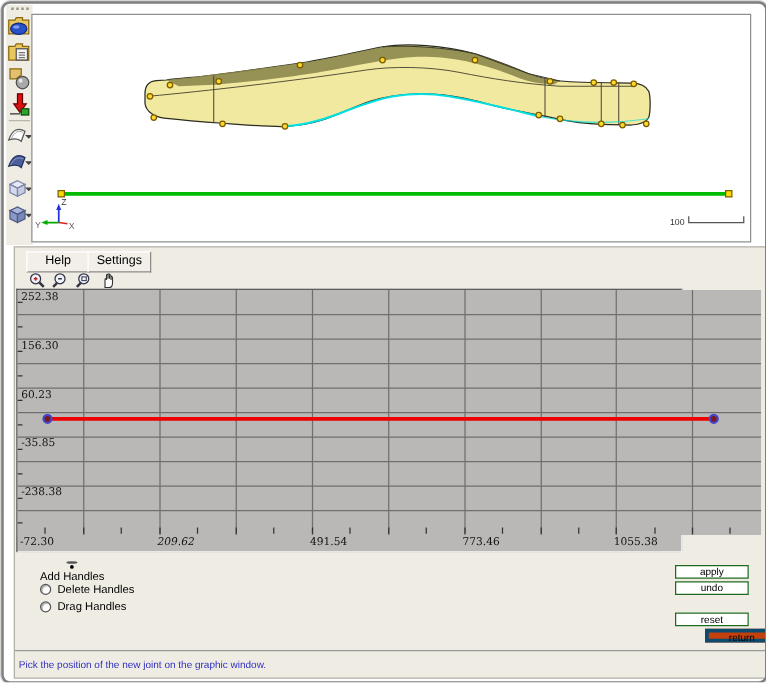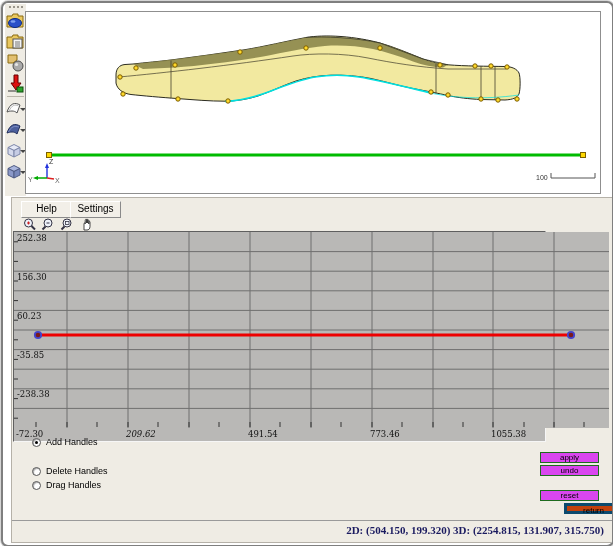--- a/index.html
+++ b/index.html
@@ -40,21 +40,21 @@
   
   .radio-row{position:absolute;left:20px;height:12px;display:flex;align-items:center;gap:5px;}
   .rb{width:9px;height:9px;border-radius:50%;background:#fff;border:1px solid #555;
       box-shadow:inset 1px 1px 1px #aaa;position:relative;box-sizing:border-box;}
   .rb.sel::after{content:"";position:absolute;left:2px;top:2px;width:3px;height:3px;border-radius:50%;background:#000;}
   .radio-row span{font-size:9px;color:#000;}
 
   
   .abtn{position:absolute;left:528px;width:59px;height:11px;font-size:8px;line-height:10px;
         text-align:center;color:#000;box-sizing:border-box;}
-  .abtn.green{background:#d946ef;border:1px solid #1e6b1e;}
+  .abtn.green{background:#ffffff;border:1px solid #1e6b1e;}
   .abtn.red{background:#c2410c;border:3px solid #0c4a6e;margin-left:24px;}
 
   
   .status{position:absolute;left:0;top:322px;width:600px;height:23px;border-top:1px solid #9a9a9a;}
   .status .msg{position:absolute;left:3px;top:6px;font-size:8px;color:#3030c0;}
   .status .coords{position:absolute;right:8px;top:3px;font:600 11px "Liberation Serif",serif;color:#1b1b60;}
 </style>
 </head>
 <body>
 
@@ -309,37 +309,37 @@
       <span class="ylab" style="top:79px;">60.23</span>
       <span class="ylab" style="top:118px;">-35.85</span>
       <span class="ylab" style="top:157px;">-238.38</span>
       <span class="xlab" style="left:2px;">-72.30</span>
       <span class="xlab" style="left:112px;font-style:italic;">209.62</span>
       <span class="xlab" style="left:234px;">491.54</span>
       <span class="xlab" style="left:356px;">773.46</span>
       <span class="xlab" style="left:477px;">1055.38</span>
     </div>
 
-    <div class="radio-row" style="top:238px;">
+    <div class="radio-row" style="top:251px;flex-direction:column;">
       <span class="rb sel"></span>
       <span>Add Handles</span>
     </div>
     <div class="radio-row" style="top:267px;">
       <span class="rb"></span>
       <span>Delete Handles</span>
     </div>
     <div class="radio-row" style="top:281px;align-items:center;">
       <span class="rb"></span>
       <span>Drag Handles</span>
     </div>
 
     <div class="abtn green" style="top:254px;">apply</div>
     <div class="abtn green" style="top:267px;">undo</div>
     <div class="abtn green" style="top:292px;">reset</div>
     <div class="abtn red" style="top:305px;">return</div>
 
     <div class="status">
-      <span class="coords">2D: (504.150, 199.320)  3D: (2254.815, 131.907, 315.750)</span>
+      <span class="msg">Pick the position of the new joint on the graphic window.</span>
     </div>
   </div>
 
 </div>
 </div>
 
 </body></html>

